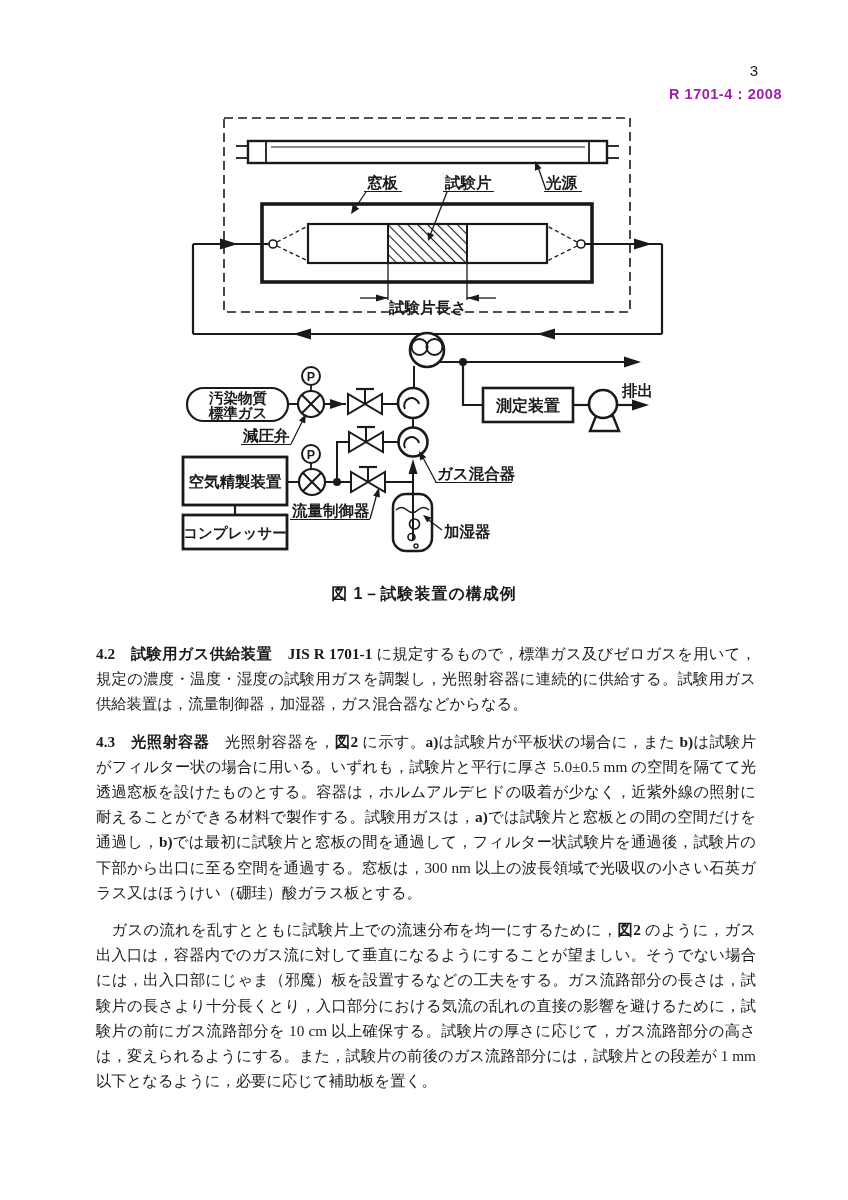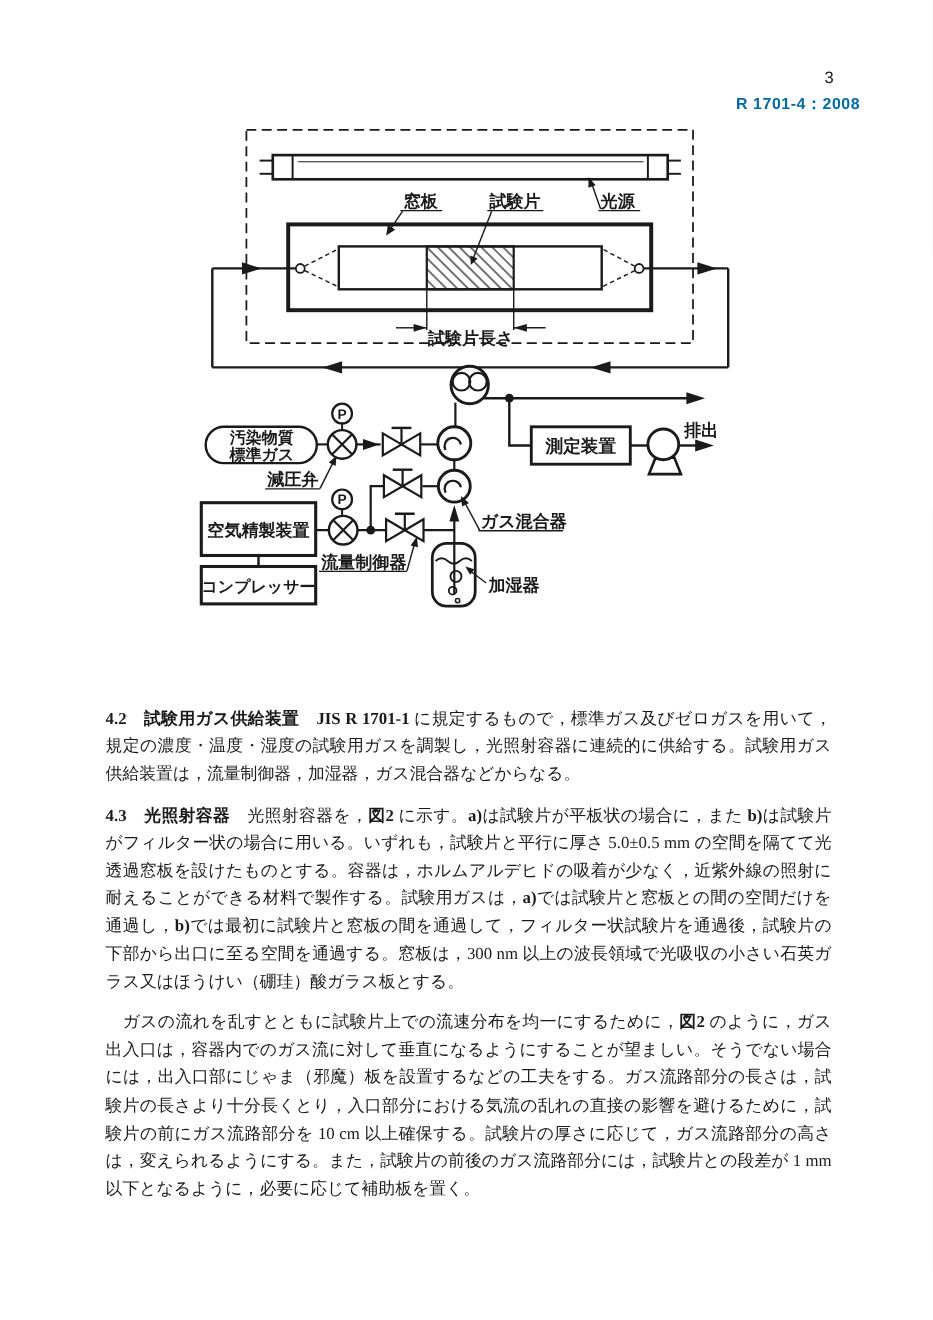--- a/index.html
+++ b/index.html
@@ -1,21 +1,21 @@
 <!DOCTYPE html>
 <html><head>
 <meta charset="utf-8">
 <style>
   html,body{margin:0;padding:0;background:#e8e8e8;}
   .page{position:relative;width:848px;height:1200px;background:#ffffff;margin:0 auto;overflow:hidden;
         font-family:"Liberation Serif","DejaVu Serif",serif;color:#1a1a1a;}
   .pageno{position:absolute;top:62px;right:90px;font-family:"Liberation Sans","DejaVu Sans",sans-serif;
           font-size:15px;color:#1a1a1a;}
   .doccode{position:absolute;top:85px;right:66px;font-family:"Liberation Sans","DejaVu Sans",sans-serif;
-          font-size:14.5px;font-weight:600;letter-spacing:.5px;color:#0369a1;}
+          font-size:14.5px;font-weight:600;letter-spacing:.5px;color:#a21caf;}
   .diagram{position:absolute;top:0;left:0;}
   .caption{position:absolute;top:584px;left:0;width:848px;text-align:center;
            font-family:"Liberation Sans","DejaVu Sans",sans-serif;font-weight:700;font-size:16px;letter-spacing:1px;}
   .bodytext{position:absolute;top:629px;left:84px;width:684px;font-size:15.3px;line-height:25.2px;
             text-align:justify;}
   .para{margin:12px;}
   .para .b{font-weight:700;}
   
   text{font-family:"Liberation Sans","DejaVu Sans",sans-serif;font-weight:600;fill:#1a1a1a;}
   .lbl{font-size:15.5px;}
@@ -235,20 +235,21 @@
       <line x1="388" y1="264" x2="388" y2="300" stroke-width="1.3"></line>
       <line x1="467" y1="264" x2="467" y2="300" stroke-width="1.3"></line>
       <line x1="360" y1="298" x2="388" y2="298" stroke-width="1.3"></line>
       <line x1="467" y1="298" x2="496" y2="298" stroke-width="1.3"></line>
       <polygon points="388,298 376,294.5 376,301.5" fill="#1a1a1a" stroke="none"></polygon>
       <polygon points="467,298 479,294.5 479,301.5" fill="#1a1a1a" stroke="none"></polygon>
     </g>
     <text class="lbl" x="428" y="313" text-anchor="middle">試験片長さ</text>
   </svg>
 
+  <div class="caption">図 1－試験装置の構成例</div>
 
   <div class="bodytext" id="paragraphs">
       <div class="para"><span class="b">4.2</span><span>　</span><span class="b">試験用ガス供給装置</span><span>　</span><span class="b">JIS R 1701-1</span><span> に規定するもので，標準ガス及びゼロガスを用いて，規定の濃度・温度・湿度の試験用ガスを調製し，光照射容器に連続的に供給する。試験用ガス供給装置は，流量制御器，加湿器，ガス混合器などからなる。</span></div>
       <div class="para"><span class="b">4.3</span><span>　</span><span class="b">光照射容器</span><span>　光照射容器を，</span><span class="b">図2</span><span> に示す。</span><span class="b">a)</span><span>は試験片が平板状の場合に，また </span><span class="b">b)</span><span>は試験片がフィルター状の場合に用いる。いずれも，試験片と平行に厚さ 5.0±0.5 mm の空間を隔てて光透過窓板を設けたものとする。容器は，ホルムアルデヒドの吸着が少なく，近紫外線の照射に耐えることができる材料で製作する。試験用ガスは，</span><span class="b">a)</span><span>では試験片と窓板との間の空間だけを通過し，</span><span class="b">b)</span><span>では最初に試験片と窓板の間を通過して，フィルター状試験片を通過後，試験片の下部から出口に至る空間を通過する。窓板は，300 nm 以上の波長領域で光吸収の小さい石英ガラス又はほうけい（硼珪）酸ガラス板とする。</span></div>
       <div class="para"><span>　ガスの流れを乱すとともに試験片上での流速分布を均一にするために，</span><span class="b">図2</span><span> のように，ガス出入口は，容器内でのガス流に対して垂直になるようにすることが望ましい。そうでない場合には，出入口部にじゃま（邪魔）板を設置するなどの工夫をする。ガス流路部分の長さは，試験片の長さより十分長くとり，入口部分における気流の乱れの直接の影響を避けるために，試験片の前にガス流路部分を 10 cm 以上確保する。試験片の厚さに応じて，ガス流路部分の高さは，変えられるようにする。また，試験片の前後のガス流路部分には，試験片との段差が 1 mm 以下となるように，必要に応じて補助板を置く。</span></div>
     </div>
 
 </div>
 
 </body></html>

